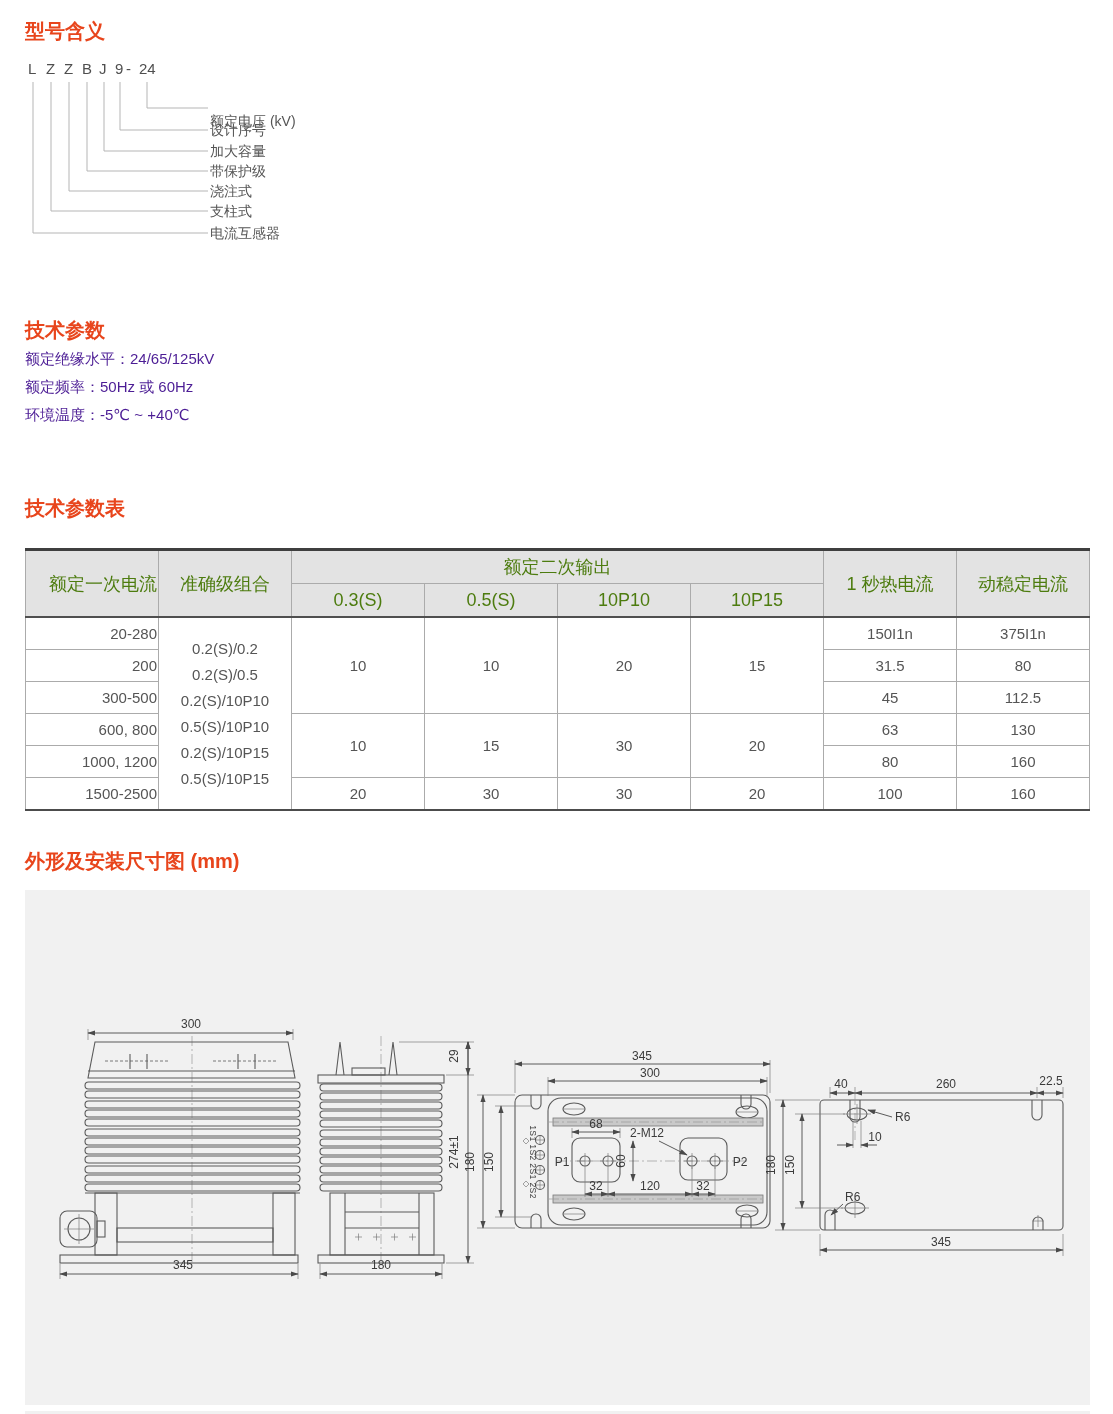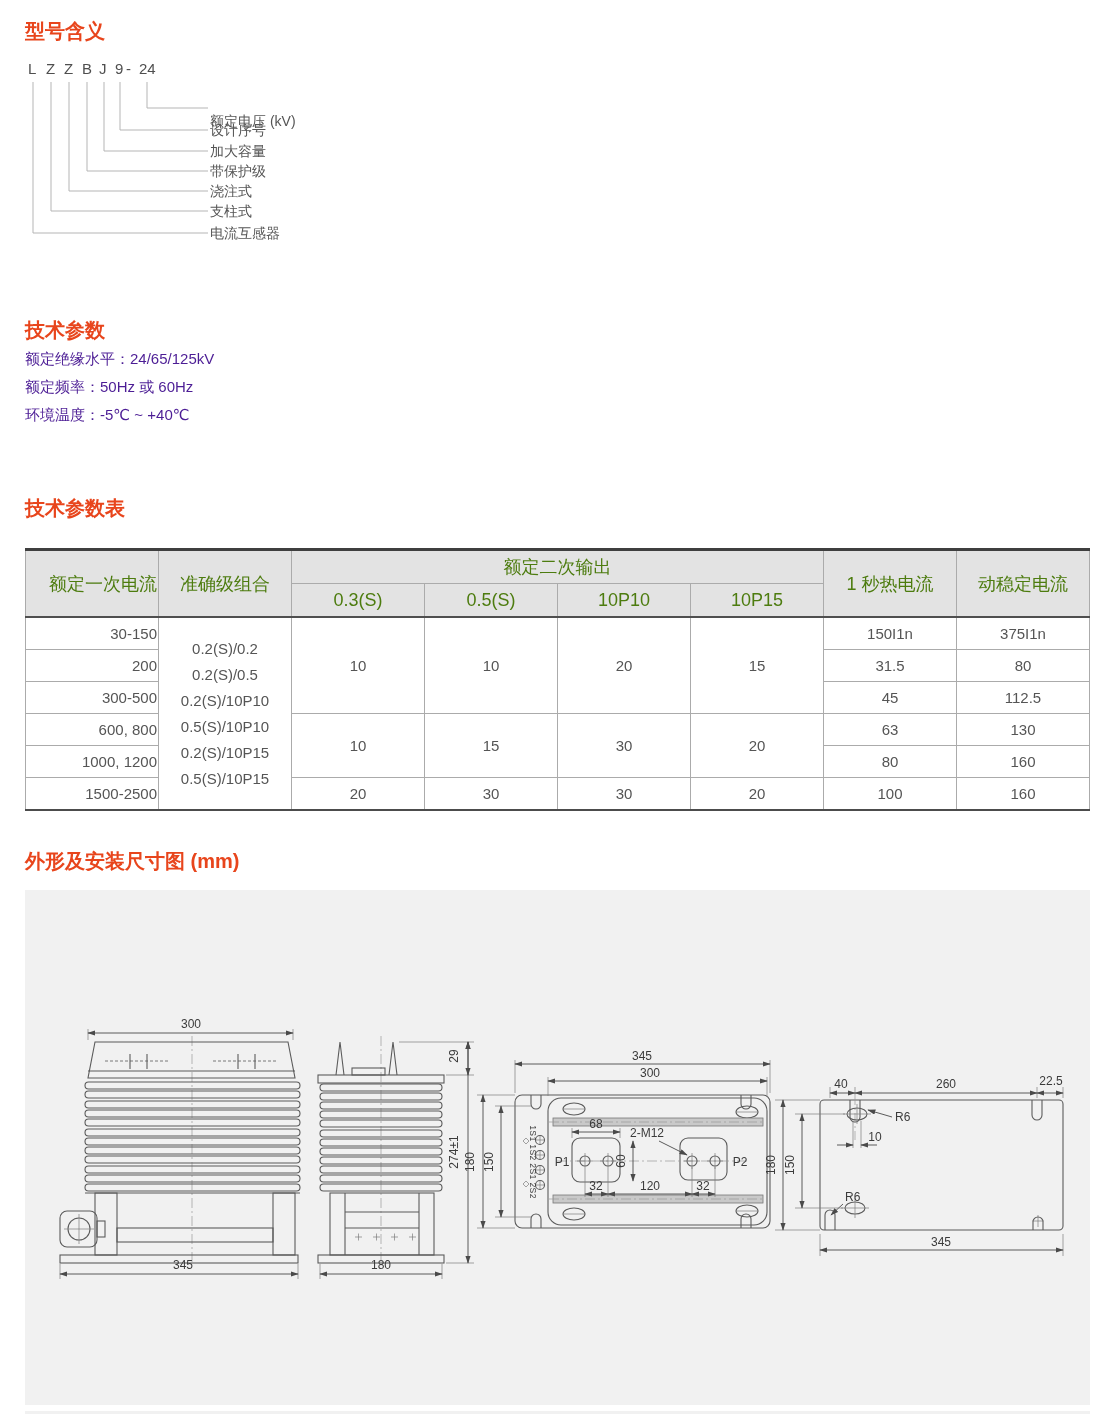--- a/index.html
+++ b/index.html
@@ -102,21 +102,21 @@
       </tr>
       <tr>
         <th>0.3(S)</th>
         <th>0.5(S)</th>
         <th>10P10</th>
         <th>10P15</th>
       </tr>
     </thead>
     <tbody>
       <tr>
-        <td class="c1">30-150</td>
+        <td class="c1">20-280</td>
         <td rowspan="6" class="combos">0.2(S)/0.2
 0.2(S)/0.5
 0.2(S)/10P10
 0.5(S)/10P10
 0.2(S)/10P15
 0.5(S)/10P15</td>
         <td rowspan="3">10</td>
         <td rowspan="3">10</td>
         <td rowspan="3">20</td>
         <td rowspan="3">15</td>

